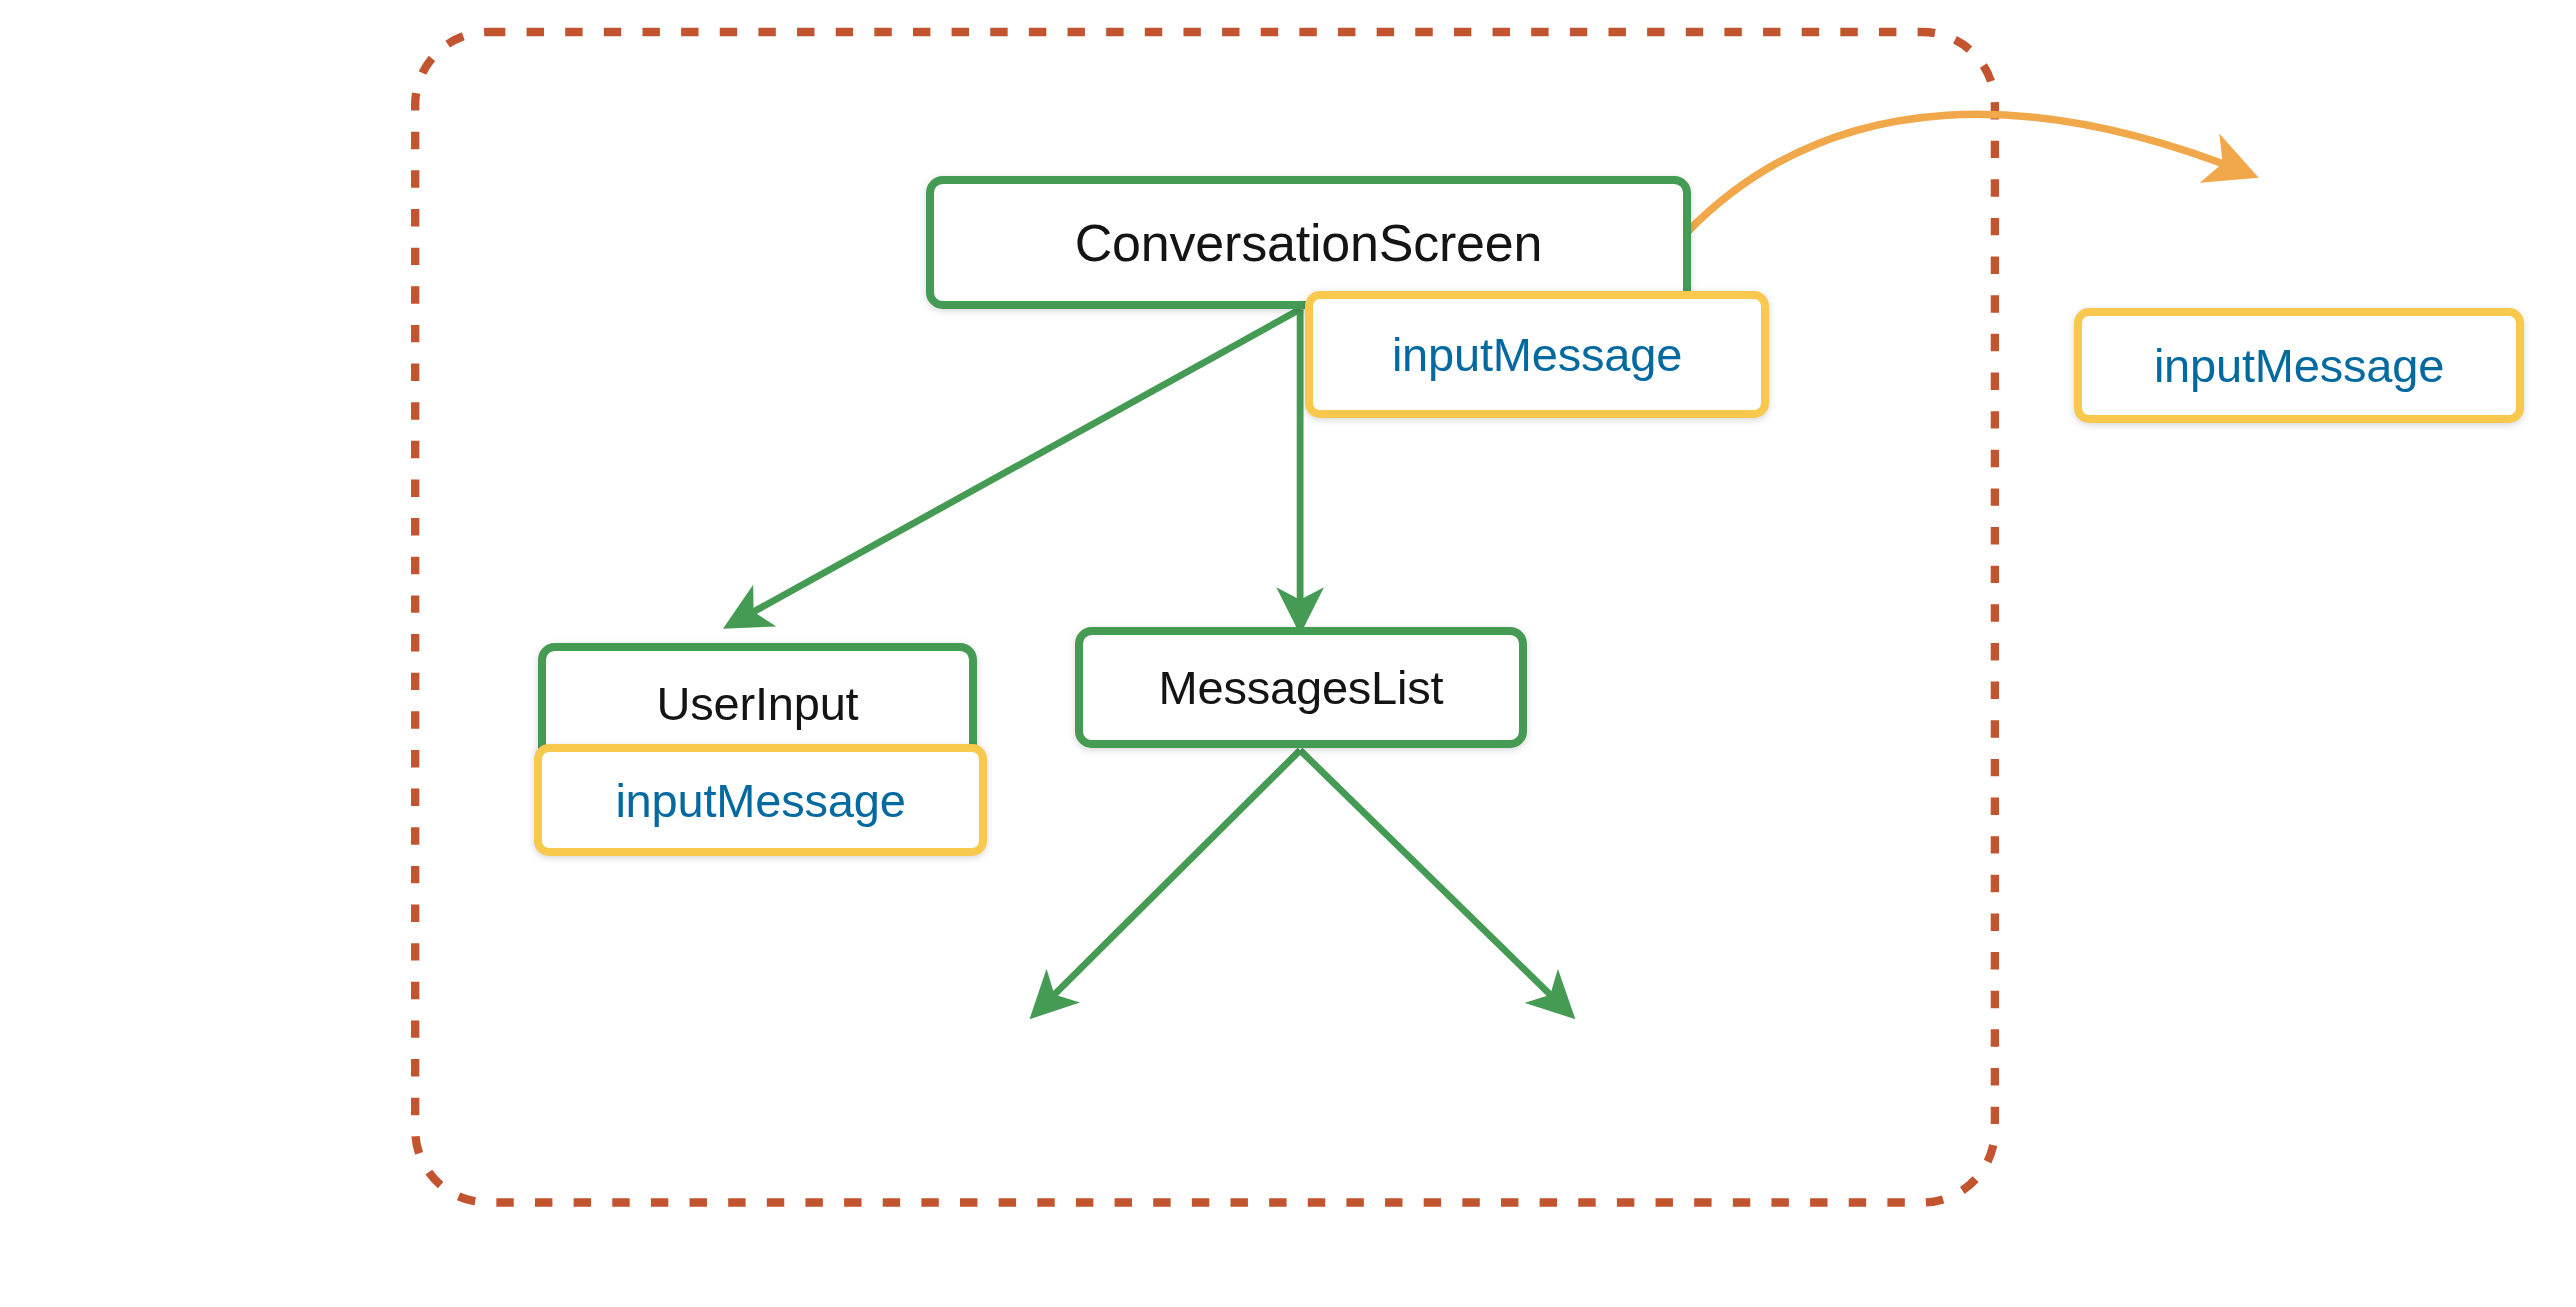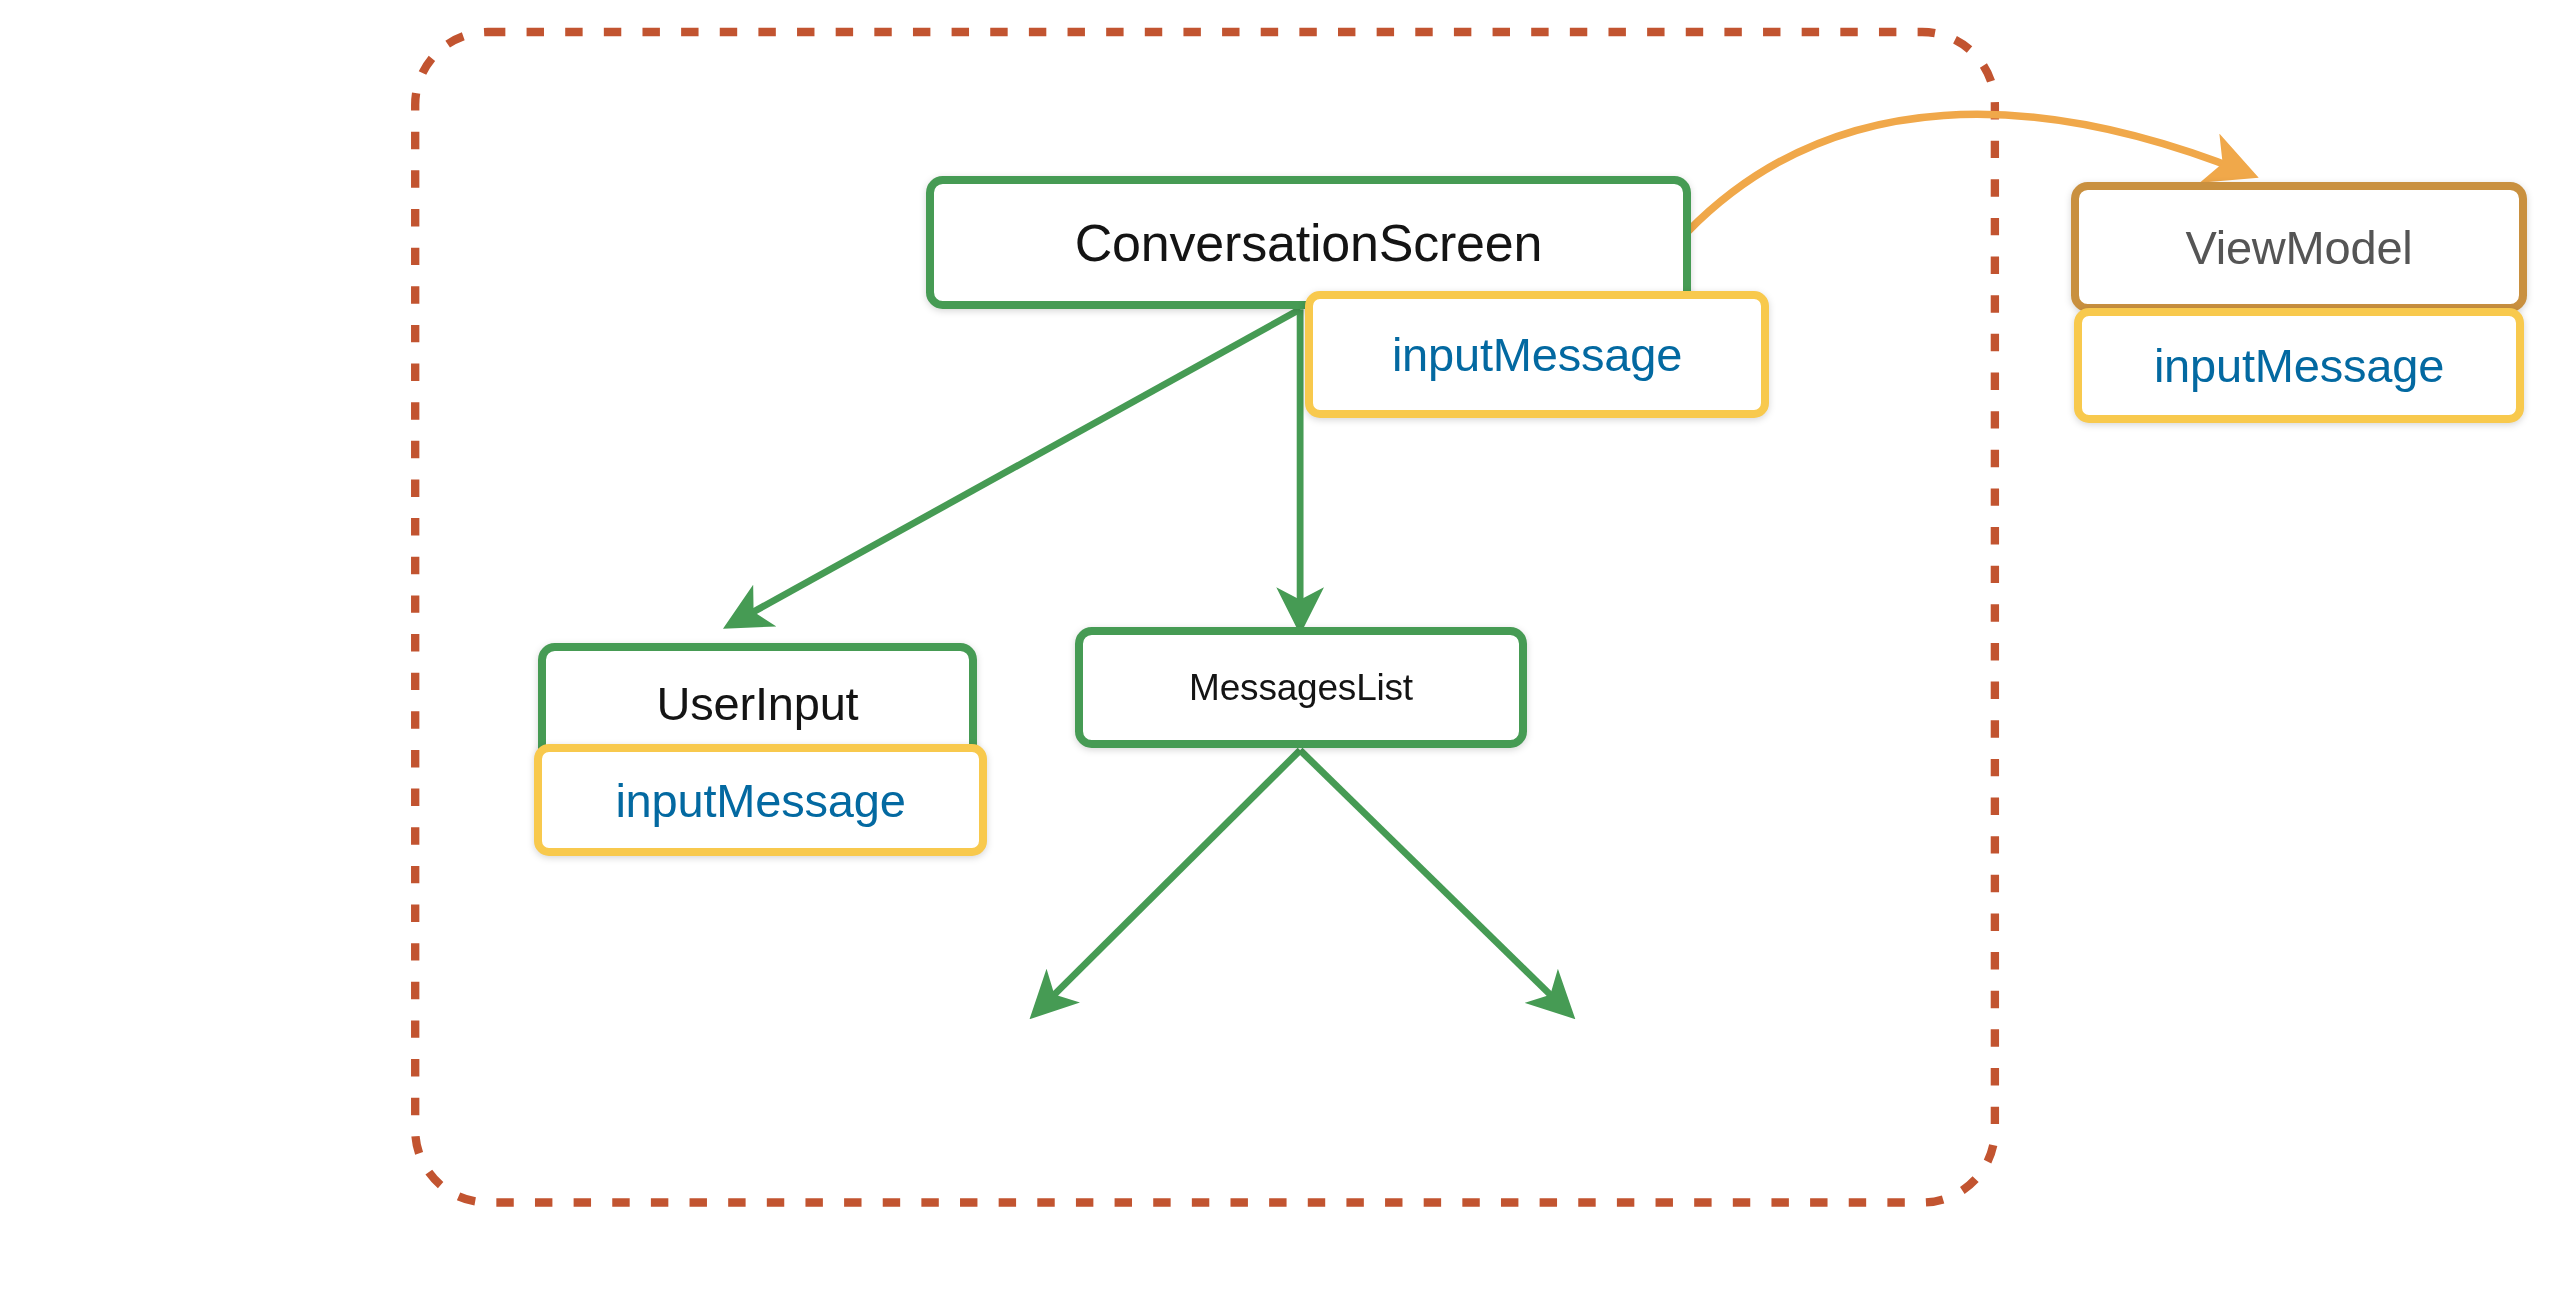--- a/index.html
+++ b/index.html
@@ -56,21 +56,21 @@
   #n-vm-inputmessage{left:2074px;top:308px;width:450px;height:115px;}
   #n-vm-inputmessage .caption{font-size:47px;}
 
   #n-userinput{left:538px;top:643px;width:439px;height:121px;}
   #n-userinput .caption{font-size:47px;}
 
   #n-ui-inputmessage{left:534px;top:744px;width:453px;height:112px;}
   #n-ui-inputmessage .caption{font-size:47px;}
 
   #n-messageslist{left:1075px;top:627px;width:452px;height:121px;}
-  #n-messageslist .caption{font-size:37px;}
+  #n-messageslist .caption{font-size:47px;}
 
   #n-button{left:800px;top:1015px;width:455px;height:123px;}
   #n-button .caption{font-size:47px;}
 
   #n-lazycolumn{left:1368px;top:1015px;width:458px;height:123px;}
   #n-lazycolumn .caption{font-size:47px;}
 
   
   #composition-label{
     position:absolute;left:67px;top:943px;
@@ -110,23 +110,20 @@
   </svg>
 
   <div class="node composable" id="n-conversationscreen">
     <span class="caption">ConversationScreen</span>
   </div>
 
   <div class="node state" id="n-cs-inputmessage">
     <span class="caption">inputMessage</span>
   </div>
 
-  <div class="node viewmodel" id="n-viewmodel">
-    <span class="caption">ViewModel</span>
-  </div>
 
   <div class="node state" id="n-vm-inputmessage">
     <span class="caption">inputMessage</span>
   </div>
 
   <div class="node composable" id="n-userinput">
     <span class="caption">UserInput</span>
   </div>
 
   <div class="node state" id="n-ui-inputmessage">

